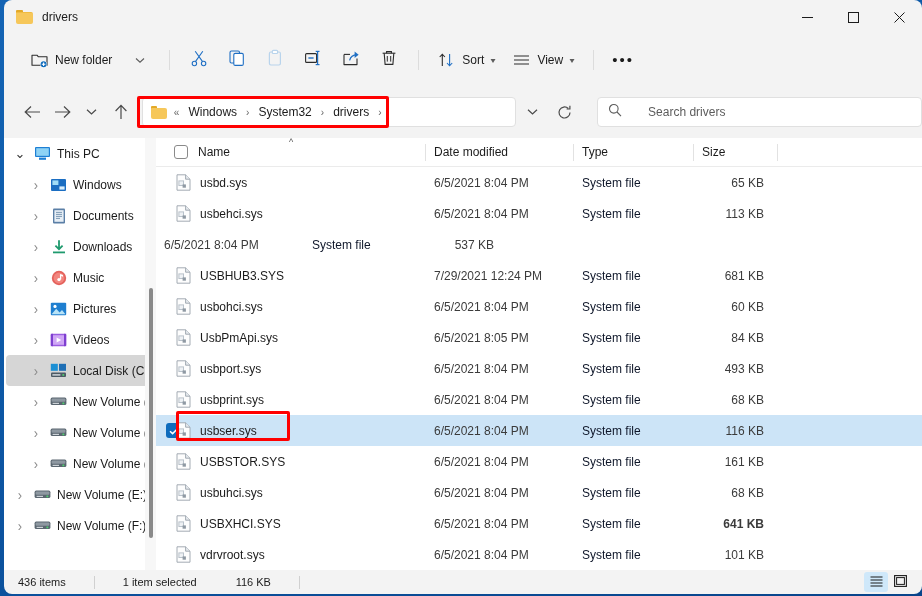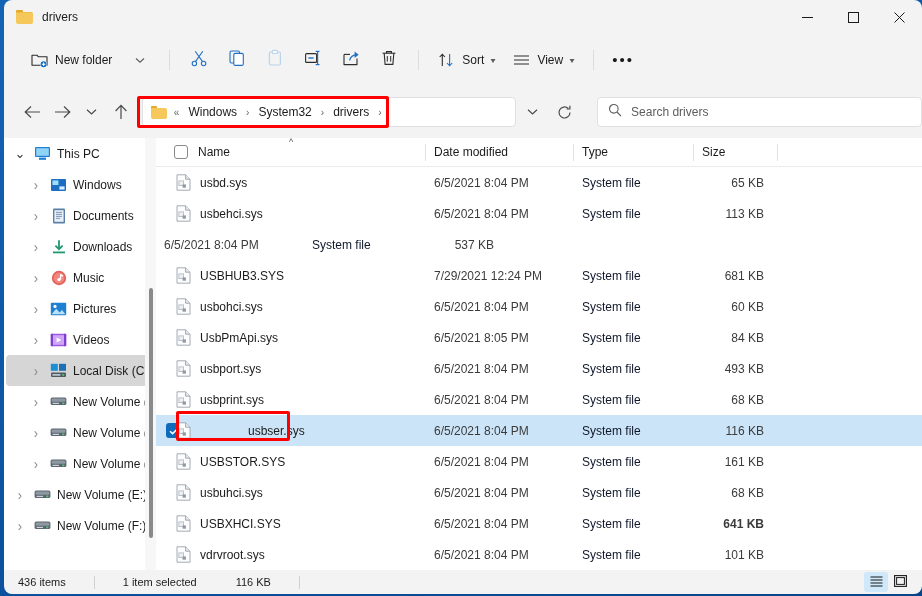--- a/index.html
+++ b/index.html
@@ -80,21 +80,21 @@
   .bc-sepc { font-size: 10px; color: #666; padding: 0 1px; }
   .bc-dd { width: 26px; height: 30px; display: flex; align-items: center; justify-content: center;
            border-left: 1px solid #e0e0e0; margin-left: auto; }
   .refresh {
     width: 30px; height: 30px; display: flex; align-items: center; justify-content: center;
     margin-left: 4px; border-radius: 4px; color: #4a4a4a;
   }
   .searchbox {
     height: 30px; width: 330px; margin-left: 18px;
     background: #ffffff; border: 1px solid #e0e0e0; border-radius: 4px;
-    display: flex; align-items: center; padding: 0 10px; gap: 9px;
+    display: flex; align-items: center; padding: 0 10px; gap: 26px;
   }
   .search-ph { font-size: 12px; color: #5c5c5c; }
   
   .redbox { position: absolute; border: 3px solid #ff0000; border-radius: 2px; pointer-events: none; z-index: 40; }
   
   .content {
     position: absolute; left: 4px; top: 138px; width: 918px; height: 432px;
     background: #ffffff; display: flex;
   }
   .sidebar {
@@ -678,21 +678,21 @@
             <div class="cell-date" style="width: 148px; padding-left: 8px;">6/5/2021 8:04 PM</div>
             <div class="cell-type" style="width: 120px; padding-left: 8px;">System file</div>
             <div class="cell-size" style="width: 78px; padding-right: 8px;">68 KB</div>
           </div>
           <div class="row selected">
             <span class="rowcheck">
               <svg width="10" height="8" viewBox="0 0 10 8">
                 <path d="M1 4.2l2.6 2.4L9 1.2" fill="none" stroke="#fff" stroke-width="1.5"></path>
               </svg>
             </span>
-            <div class="namecell" style="width: 270px; gap: 48px;">
+            <div class="namecell" style="width: 270px;">
               <span class="sysfile-icon"><svg width="15" height="17" viewBox="0 0 15 17">
                   <path d="M1 0.8h8.6L14 5.2v11H1z" fill="#fdfdfd" stroke="#9aa3ab" stroke-width="0.9"></path>
                   <path d="M9.6 0.8v4.4H14" fill="#e6eaee" stroke="#9aa3ab" stroke-width="0.9"></path>
                   <g transform="translate(2.4,6.4)">
                     <rect x="0" y="0" width="5.6" height="5.6" fill="#b9c2cb"></rect>
                     <rect x="1" y="1" width="3.6" height="3.6" fill="#eef1f4"></rect>
                     <rect x="4.2" y="4" width="3.3" height="3.3" fill="#8f99a3"></rect>
                   </g>
                 </svg></span>
               <span>usbser.sys</span>

